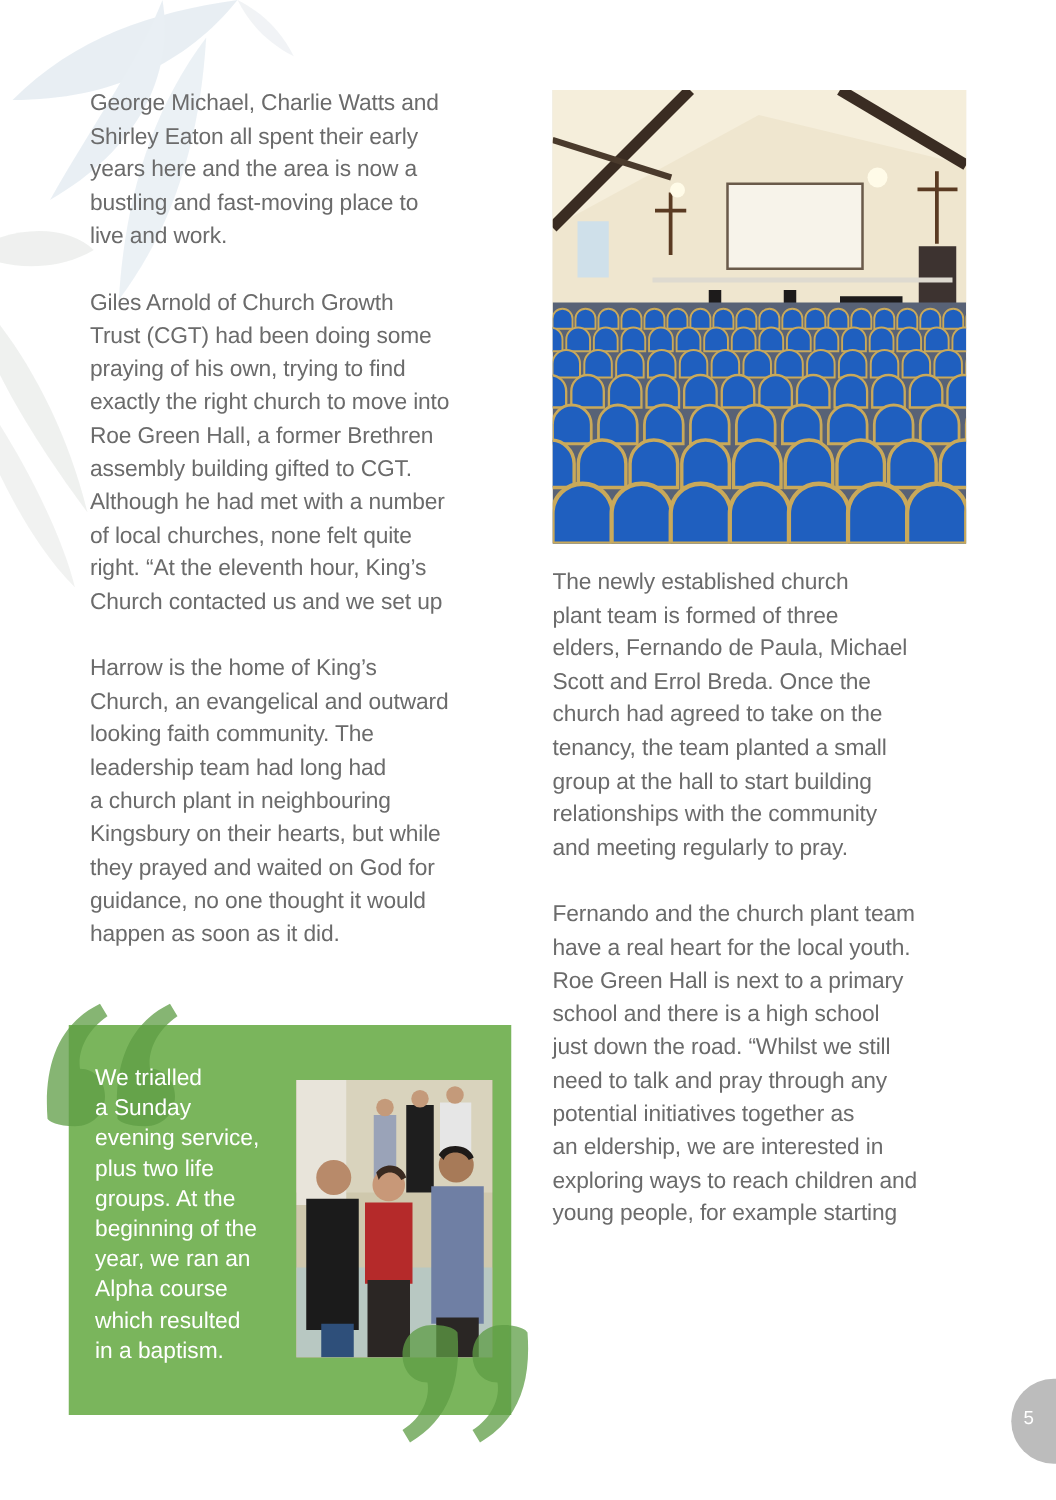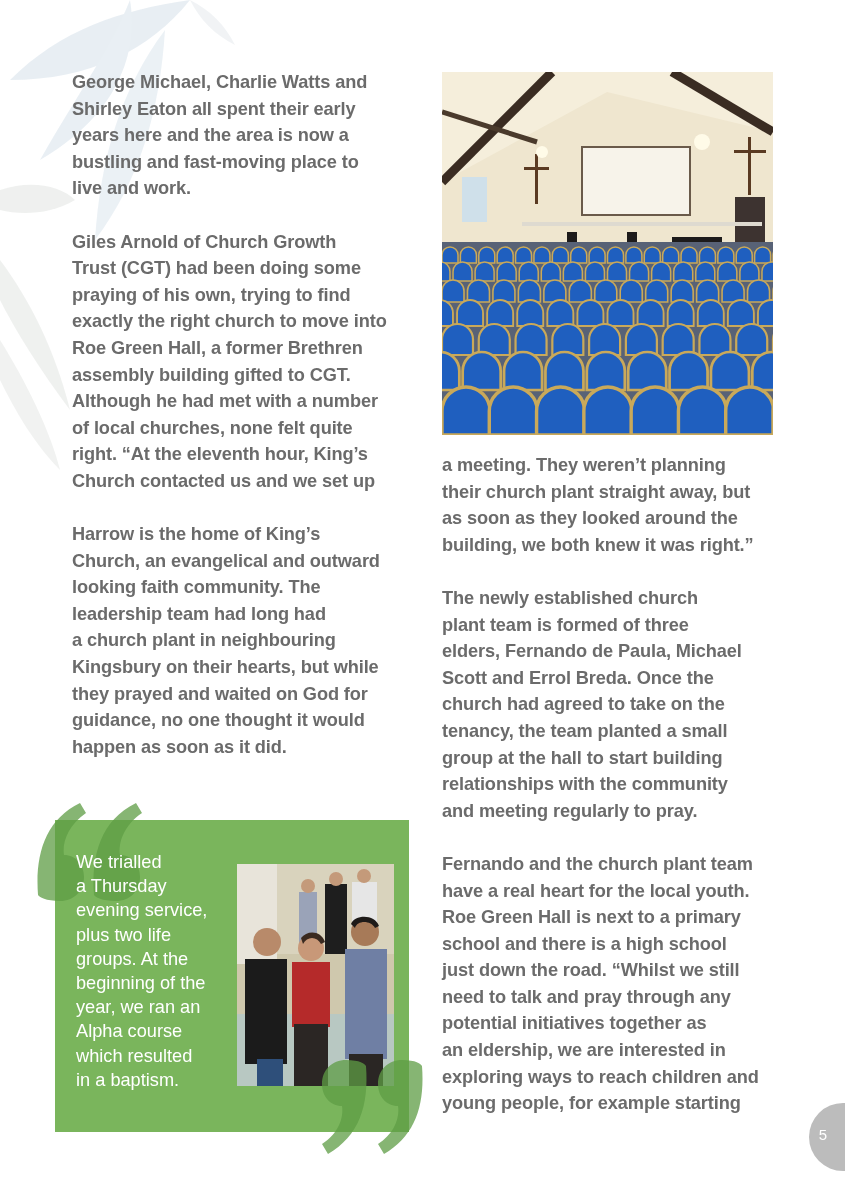--- a/index.html
+++ b/index.html
@@ -6,21 +6,21 @@
   body {
     width: 845px; height: 1200px; position: relative; overflow: hidden;
     background: #ffffff;
     font-family: "Liberation Sans", sans-serif;
   }
   .leaves { position: absolute; left: 0; top: 0; width: 260px; height: 470px; pointer-events: none; }
   .col {
     position: absolute; color: #6b6b6b; font-size: 18.2px; line-height: 26.6px;
     letter-spacing: -0.1px;
   }
-  .col p { margin: 0 0 26.6px 0; white-space: pre-line; font-weight: bold; }
+  .col p { margin: 0 0 26.6px 0; white-space: pre-line; }
   .col-left { left: 72px; top: 69px; width: 345px; }
   .col-right { left: 442px; top: 452px; width: 345px; }
   .photo-hall {
     position: absolute; left: 442px; top: 72px; width: 331px; height: 363px; overflow: hidden;
     background: #e9e2cf;
   }
   .quote-box {
     position: absolute; left: 55px; top: 820px; width: 354px; height: 312px;
     background: #7ab55c;
   }
@@ -192,24 +192,20 @@
         <path d="M141.85714285714286,363 L141.85714285714286,339 A24,24 0 0 1 189.85714285714286,339 L189.85714285714286,363 Z" fill="#1f5fbf" stroke="#c9a95a" stroke-width="3.4285714285714284"></path>
         <path d="M189.14285714285714,363 L189.14285714285714,339 A24,24 0 0 1 237.14285714285714,339 L237.14285714285714,363 Z" fill="#1f5fbf" stroke="#c9a95a" stroke-width="3.4285714285714284"></path>
         <path d="M236.42857142857142,363 L236.42857142857142,339 A24,24 0 0 1 284.42857142857144,339 L284.42857142857144,363 Z" fill="#1f5fbf" stroke="#c9a95a" stroke-width="3.4285714285714284"></path>
         <path d="M283.7142857142857,363 L283.7142857142857,339 A24,24 0 0 1 331.7142857142857,339 L331.7142857142857,363 Z" fill="#1f5fbf" stroke="#c9a95a" stroke-width="3.4285714285714284"></path>
         <path d="M331,363 L331,339 A24,24 0 0 1 379,339 L379,363 Z" fill="#1f5fbf" stroke="#c9a95a" stroke-width="3.4285714285714284"></path>
       </g>
   </svg>
 </div>
 
 <div class="col col-right">
-  <p>a meeting. They weren’t planning
-their church plant straight away, but
-as soon as they looked around the
-building, we both knew it was right.”</p>
   <p>The newly established church
 plant team is formed of three
 elders, Fernando de Paula, Michael
 Scott and Errol Breda. Once the
 church had agreed to take on the
 tenancy, the team planted a small
 group at the hall to start building
 relationships with the community
 and meeting regularly to pray.</p>
   <p>Fernando and the church plant team
@@ -225,21 +221,21 @@
 </div>
 
 <div class="quote-box"></div>
 <svg class="qmark" style="left:30px; top:795px;" width="120" height="110" viewBox="0 0 120 110">
   <g fill="#5e9d45" opacity="0.75">
     <path d="M8,100 C5,60 15,25 50,8 L56,18 C38,30 32,48 34,60 C46,60 54,70 54,82 C54,96 44,106 30,106 C16,106 9,102 8,100 Z"></path>
     <path d="M64,100 C61,60 71,25 106,8 L112,18 C94,30 88,48 90,60 C102,60 110,70 110,82 C110,96 100,106 86,106 C72,106 65,102 64,100 Z"></path>
   </g>
 </svg>
 <div class="quote-text">We trialled
-a Thursday
+a Sunday
 evening service,
 plus two life
 groups. At the
 beginning of the
 year, we ran an
 Alpha course
 which resulted
 in a baptism.</div>
 
 <div class="photo-baptism">

